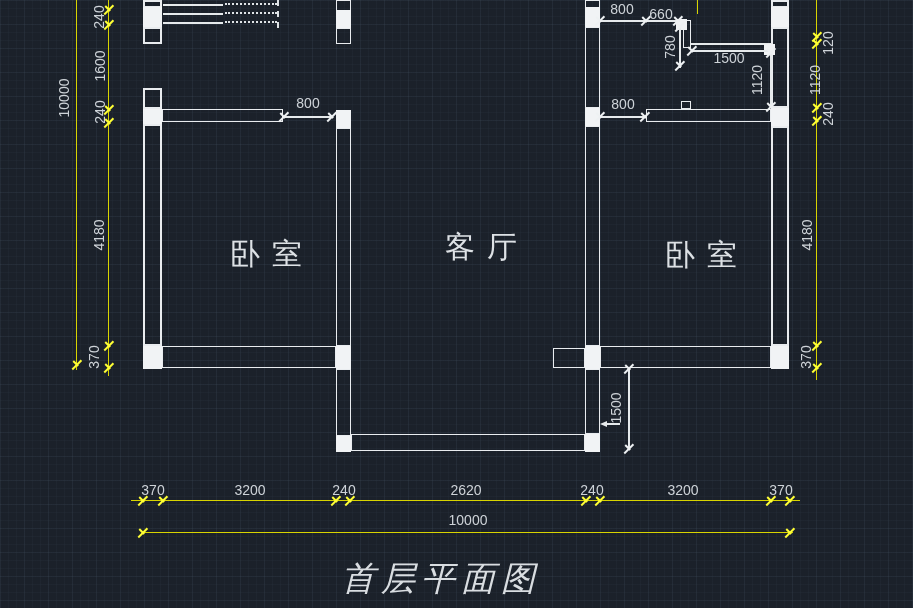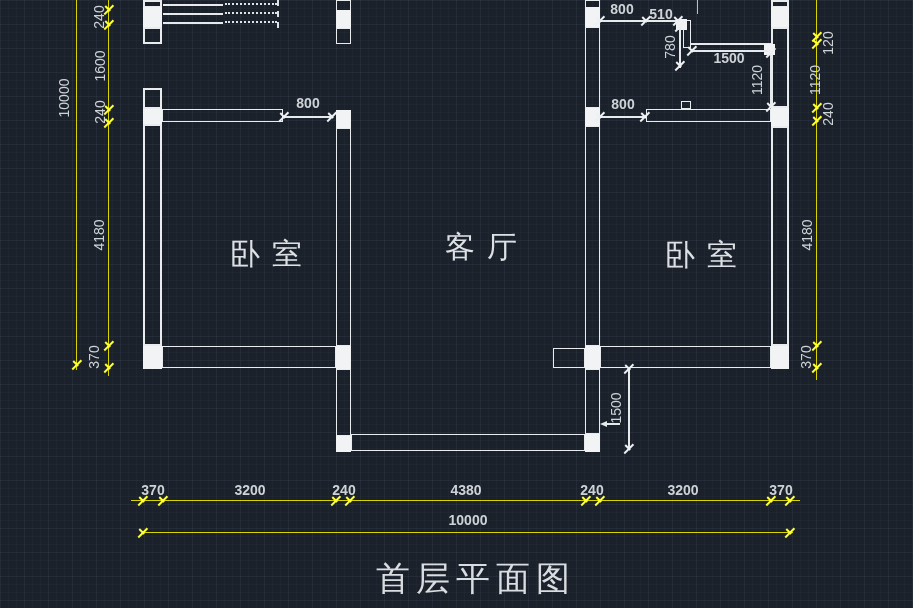--- a/index.html
+++ b/index.html
@@ -19,21 +19,21 @@
   .wall.thin{border-width:1.5px;}
   .col{position:absolute;background:#f1f3f5;}
   .lw{position:absolute;background:#e6eaec;}
   .ly{position:absolute;background:#d8d400;}
   
   .tk{position:absolute;width:13px;height:2.4px;transform:translate(-50%,-50%) rotate(-45deg);}
   .tk::after{content:"";position:absolute;left:3px;top:-2.3px;width:7px;height:2.4px;transform:rotate(90deg);background:inherit;}
   .tk.w{background:#eef1f3;}
   .tk.y{background:#ffff35;}
   .dt{position:absolute;color:#ced3d8;font-size:14px;line-height:1;white-space:nowrap;}
-  .dt.h{transform:translateX(-50%);font-weight:bold;}
+  .dt.h{transform:translateX(-50%);}
   .dt.v{transform:translate(-50%,-50%) rotate(-90deg);}
   .room{position:absolute;transform:translate(-50%,-50%);color:#dde1e5;font-size:30px;letter-spacing:12px;white-space:nowrap;padding-left:12px;margin-top:47px;}
   .title{position:absolute;transform:translateX(-50%);color:#d9dde1;font-size:34px;letter-spacing:6px;white-space:nowrap;}
   .dots{position:absolute;border-top:2.5px dotted #dfe3e6;height:0;}
   .dashv{position:absolute;border-left:2px dashed #dfe3e6;width:0;}
   .arrowhead{position:absolute;width:0;height:0;border-top:3px solid transparent;border-bottom:3px solid transparent;border-right:7px solid #e6eaec;}
 </style>
 </head>
 <body>
 
@@ -103,21 +103,21 @@
   <div class="lw" style="left:600px;top:116px;width:46px;height:1.5px;"></div>
   <div class="tk w" style="left:600px;top:117px;"></div>
   <div class="tk w" style="left:645px;top:117px;"></div>
   <span class="dt h" style="left:623px;top:97px;">800</span>
 
   <div class="lw" style="left:600px;top:20px;width:80px;height:1.5px;"></div>
   <div class="tk w" style="left:600px;top:21px;"></div>
   <div class="tk w" style="left:646px;top:21px;"></div>
   <div class="tk w" style="left:678px;top:21px;"></div>
   <span class="dt h" style="left:622px;top:2px;">800</span>
-  <span class="dt h" style="left:661px;top:7px;">510</span>
+  <span class="dt h" style="left:661px;top:7px;">660</span>
 
   <div class="lw" style="left:679px;top:26px;width:1.5px;height:42px;"></div>
   <div class="tk w" style="left:680px;top:27px;"></div>
   <div class="tk w" style="left:680px;top:66px;"></div>
   <span class="dt v" style="left:670px;top:47px;">780</span>
 
   <div class="lw" style="left:691px;top:50px;width:79px;height:1.5px;"></div>
   <div class="tk w" style="left:692px;top:51px;"></div>
   <span class="dt h" style="left:729px;top:51px;">1500</span>
 
@@ -170,29 +170,29 @@
   <div class="tk y" style="left:163px;top:501px;"></div>
   <div class="tk y" style="left:336px;top:501px;"></div>
   <div class="tk y" style="left:350px;top:501px;"></div>
   <div class="tk y" style="left:586px;top:501px;"></div>
   <div class="tk y" style="left:600px;top:501px;"></div>
   <div class="tk y" style="left:771px;top:501px;"></div>
   <div class="tk y" style="left:790px;top:501px;"></div>
   <span class="dt h" style="left:153px;top:483px;">370</span>
   <span class="dt h" style="left:250px;top:483px;">3200</span>
   <span class="dt h" style="left:344px;top:483px;">240</span>
-  <span class="dt h" style="left:466px;top:483px;">4380</span>
+  <span class="dt h" style="left:466px;top:483px;">2620</span>
   <span class="dt h" style="left:592px;top:483px;">240</span>
   <span class="dt h" style="left:683px;top:483px;">3200</span>
   <span class="dt h" style="left:781px;top:483px;">370</span>
 
   <div class="ly" style="left:143px;top:532px;width:650px;height:1px;"></div>
   <div class="tk y" style="left:143px;top:533px;"></div>
   <div class="tk y" style="left:790px;top:533px;"></div>
   <span class="dt h" style="left:468px;top:513px;">10000</span>
 
   <span class="room" style="left:266px;top:207px;">卧室</span>
   <span class="room" style="left:481px;top:200px;">客厅</span>
   <span class="room" style="left:701px;top:208px;">卧室</span>
 
-  <span class="title" style="left:476px;top:556px;">首层平面图</span>
+  <span class="title" style="left:441px;top:556px;font-style:italic;">首层平面图</span>
 
 </div>
 
 </body></html>

